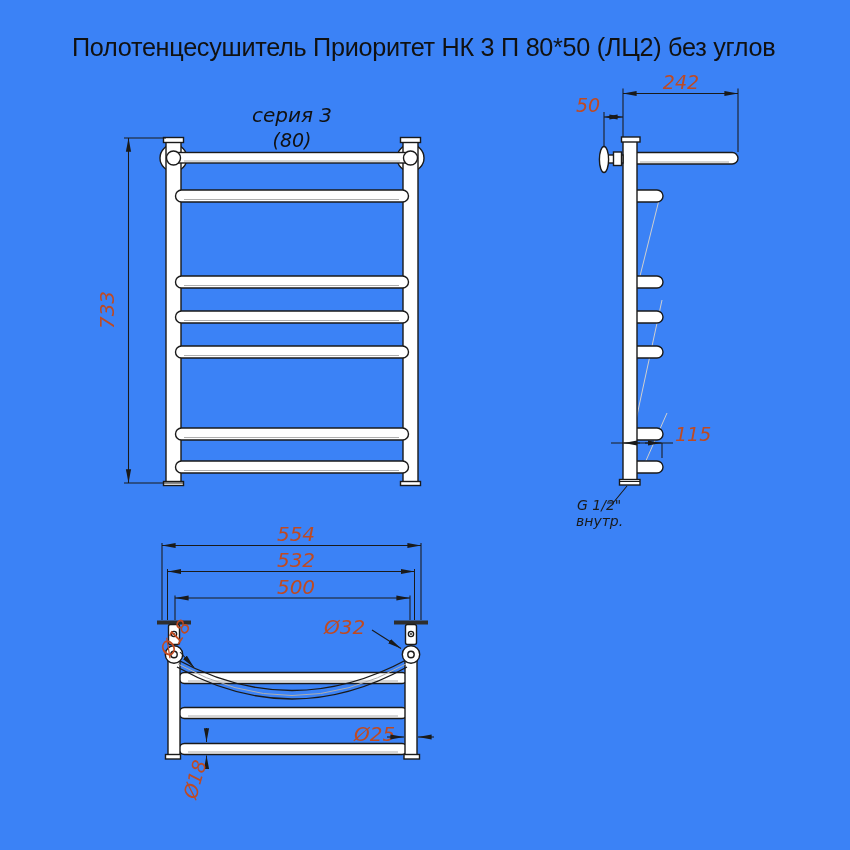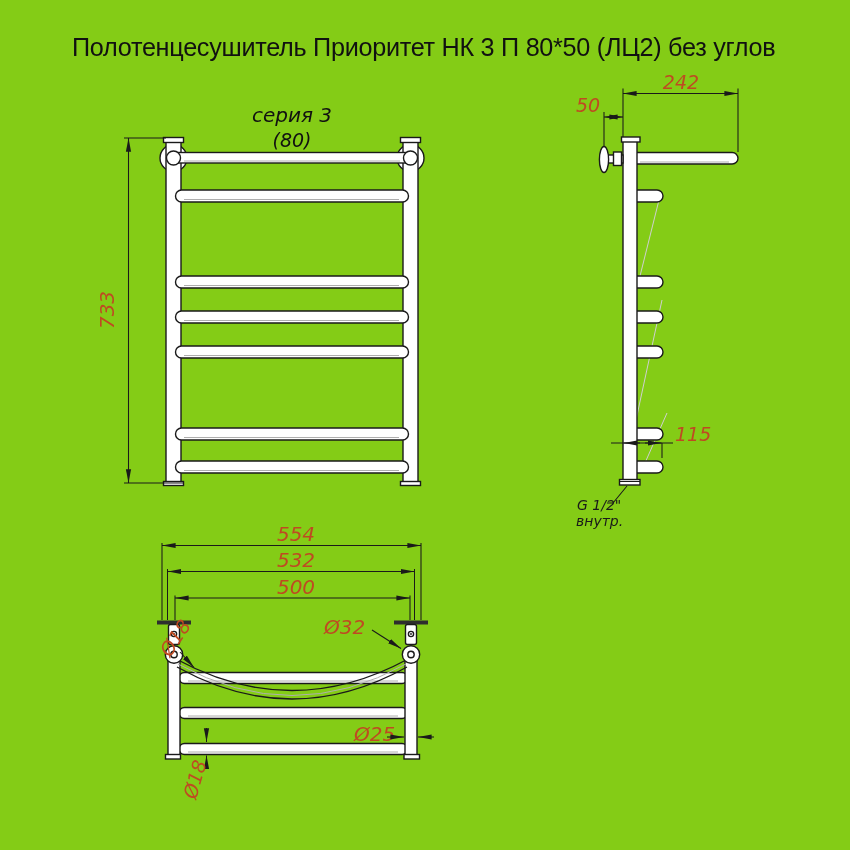--- a/index.html
+++ b/index.html
@@ -1,18 +1,18 @@
 <!DOCTYPE html>
 <html style="--accent: #bf4a22; --line: #1a1a1a;"><head>
 <meta charset="utf-8">
 <style>
   :root { --accent:#bf4a22; --line:#1a1a1a; }
   html,body { margin:0; padding:0; background:#ffffff; }
   .canvas {
-    position:relative; width:850px; height:850px; background:#84cc16;
+    position:relative; width:850px; height:850px; background:#3b82f6;
     font-family:"Liberation Sans", sans-serif; overflow:hidden;
   }
   .title {
     position:absolute; left:72px; top:32px; font-size:26px; color:#111;
     white-space:nowrap; letter-spacing:-0.3px;
     transform:scaleX(0.97); transform-origin:left center;
     font-family:"Liberation Sans", sans-serif;
   }
   svg { position:absolute; left:0; top:0; }
   .stroke { stroke:var(--line); stroke-width:1.4; fill:none; }

